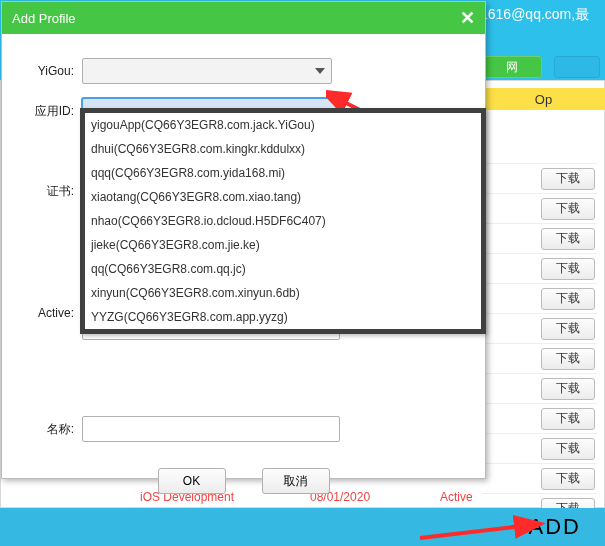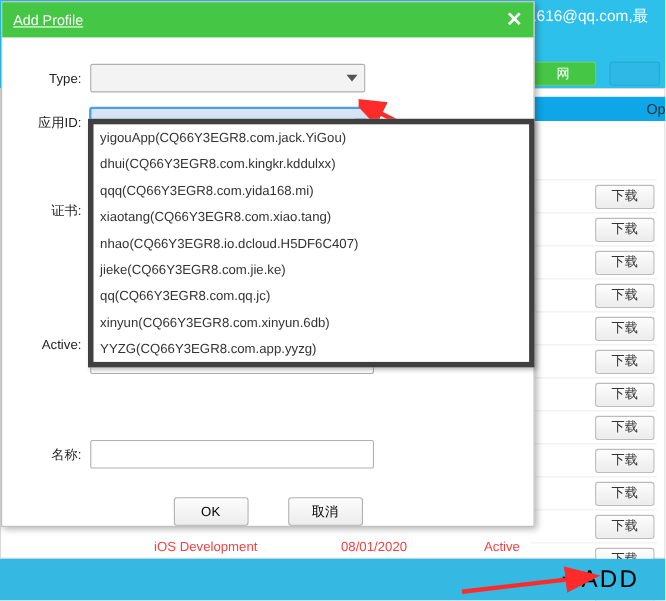--- a/index.html
+++ b/index.html
@@ -4,29 +4,29 @@
 <style>
   * { box-sizing: border-box; font-family: Arial, "Microsoft YaHei", sans-serif; }
   html, body { margin: 0; padding: 0; }
   body { width: 605px; height: 546px; background: #f8f8f8; position: relative; overflow: hidden; font-size: 12px; }
 
   .bg-top { position: absolute; left: 0; top: 0; right: 0; height: 80px; background: #2dc0eb; }
   .bg-table { position: absolute; left: 0; top: 80px; right: 0; bottom: 38px; background: #fff; border: 1px solid #d8d8d8; }
   .bottom-bar { position: absolute; left: 0; bottom: 0; right: 0; height: 38px; background: #35b8e1; display: flex; align-items: center; justify-content: flex-end; padding-right: 24px; color: #000000; font-size: 22px; letter-spacing: 2px; }
   .bottom-bar .plus { font-size: 24px; margin-right: 2px; font-weight: bold; }
 
-  .data-header { position: absolute; left: 482px; top: 88px; right: 0; height: 22px; background: #0ea5e9; color: #333; text-align: right; font-size: 13px; padding-top: 4px; }
+  .data-header { position: absolute; left: 482px; top: 88px; right: 0; height: 22px; background: #fde047; color: #333; text-align: center; font-size: 13px; padding-top: 4px; }
 
   .bg-row { position: absolute; left: 482px; right: 8px; height: 30px; display: flex; align-items: center; justify-content: flex-end; padding-right: 2px; margin-top: 43px; }
   .dlbtn { width: 54px; height: 22px; border: 1px solid #bbb; background: linear-gradient(#fdfdfd,#ececec); border-radius: 3px; font-size: 12px; color: #333; display: flex; align-items: center; justify-content: center; cursor: pointer; }
   .bg-sep { border-top: 1px solid #eee; }
 
   .dialog { position: absolute; left: 1px; top: 1px; width: 485px; height: 478px; background: #fff; box-shadow: 2px 2px 6px rgba(0,0,0,0.3); border: 1px solid #bbb; }
   .dialog-titlebar { height: 32px; background: #45c645; color: #fff; display: flex; align-items: center; justify-content: space-between; padding: 0 10px; cursor: move; }
-  .dialog-title { font-size: 13px; text-decoration: underline; }
+  .dialog-title { font-size: 13px; }
   .dialog-close { font-size: 18px; cursor: pointer; font-weight: bold; }
 
   .dialog-body { padding: 10px 8px; }
   .form-row { display: flex; align-items: center; margin-top: 14px; margin-bottom: 4px; }
   .form-label { width: 72px; text-align: right; padding-right: 8px; font-size: 12px; color: #222; }
   .combo { height: 26px; border: 1px solid #b0b0b0; background: #f3f3f3; display: flex; align-items: center; justify-content: flex-end; padding-right: 6px; border-radius: 2px; }
   .combo .chev { width: 0; height: 0; border-left: 5px solid transparent; border-right: 5px solid transparent; border-top: 6px solid #555; }
   .combo.type { width: 250px; }
   .combo.appid { width: 258px; outline: 2px solid #4a9eea; outline-offset: -1px; background: #d6e4f5; }
 
@@ -123,21 +123,21 @@
 </div>
 
 <div class="dialog">
   <div class="dialog-titlebar">
     <span class="dialog-title">Add Profile</span>
     <span class="dialog-close">✕</span>
   </div>
   <div class="dialog-body">
 
     <div class="form-row">
-      <div class="form-label">Type:</div>
+      <div class="form-label">YiGou:</div>
       <div class="combo type">
         <div class="chev"></div>
       </div>
     </div>
 
     <div class="form-row">
       <div class="form-label">应用ID:</div>
       <div class="combo appid">
         <div class="chev"></div>
       </div>
@@ -148,21 +148,21 @@
       <div class="textbox cert"></div>
     </div>
 
     <div class="form-row" style="margin-top:88px; align-items:flex-start;">
       <div class="form-label" style="padding-top:14px">Active:</div>
       <div class="devices-box">
         <div class="small-combo"></div>
       </div>
     </div>
 
-    <div class="form-row" style="margin-top:60px;">
+    <div class="form-row" style="margin-top:76px;">
       <div class="form-label">名称:</div>
       <div class="textbox name"></div>
     </div>
 
     <div class="dlg-buttons">
       <div class="dlg-btn">OK</div>
       <div class="dlg-btn">取消</div>
     </div>
   </div>
 

